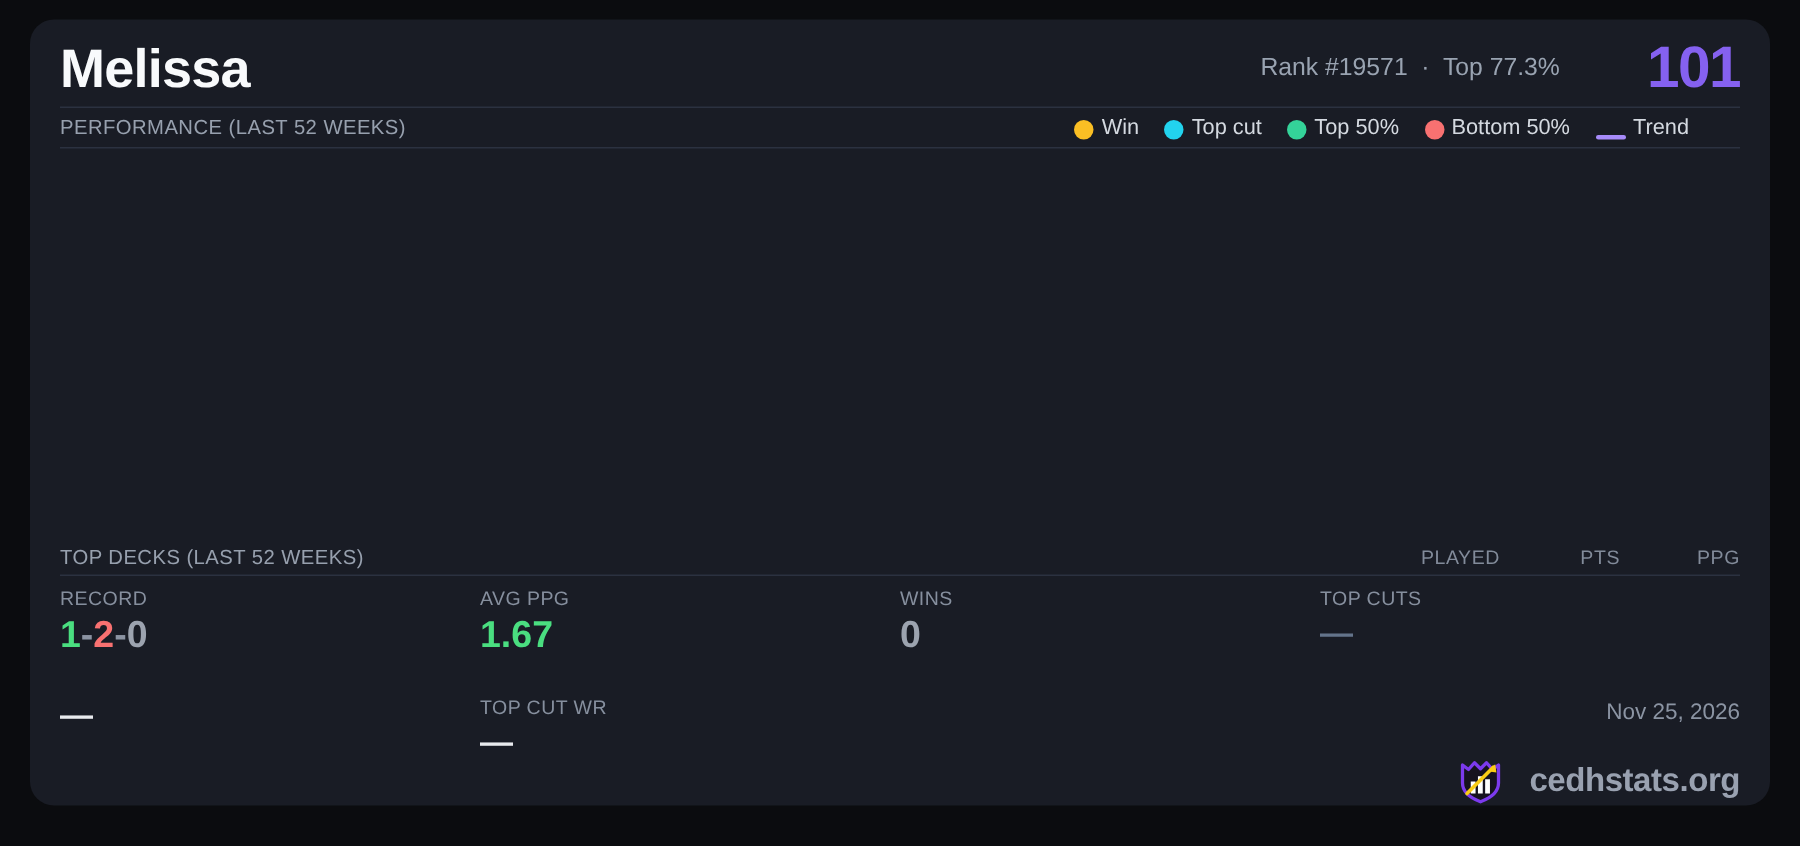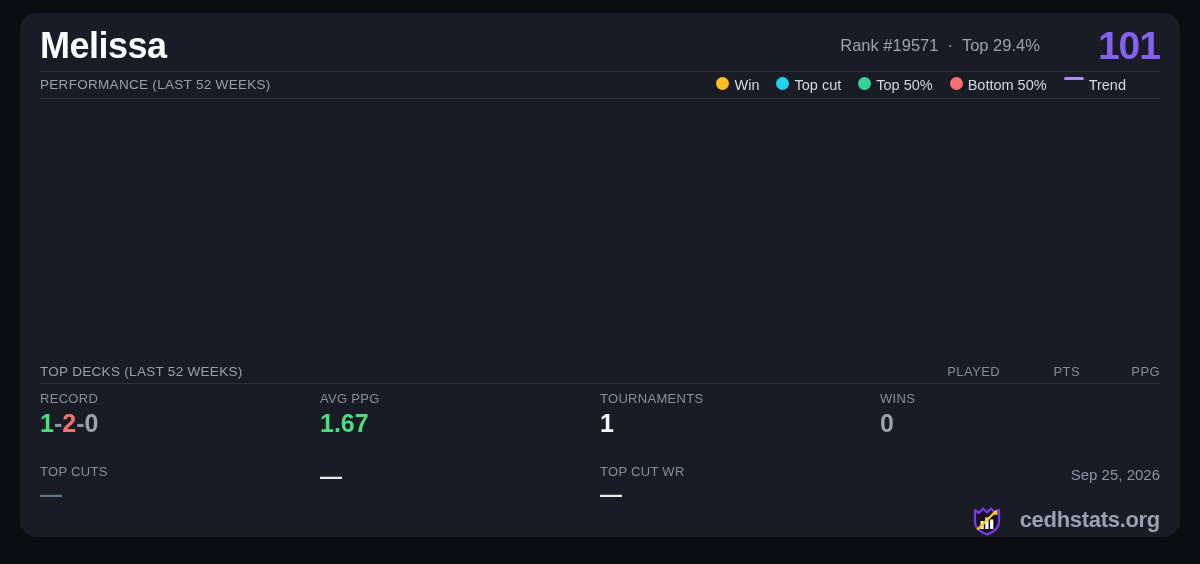--- a/index.html
+++ b/index.html
@@ -16,21 +16,21 @@
   .player-name { font-size:36px; font-weight:700; color:#f8fafc; letter-spacing:-0.5px; }
   .rank-area { display:flex; align-items:center; gap:16px; }
   .rank-text { font-size:16.5px; color:#99a3b1; display:flex; align-items:center; gap:9px;padding-left:16px; }
   .points { font-size:39px; font-weight:700; color:#8561f0; letter-spacing:-1px;margin-left:42px; }
 
   
   .perf-header { height:30px; display:flex; justify-content:space-between;
                  align-items:center; border-bottom:1px solid #2b3140; }
   .section-title { font-size:13.5px; color:#97a0ae; letter-spacing:0.3px; }
   .legend { display:flex; align-items:center; gap:17px; margin-right:34px; }
-  .legend-item { display:flex; align-items:flex-start; gap:5px; font-size:14.5px; color:#d4d9e0; }
+  .legend-item { display:flex; align-items:flex-end; gap:5px; font-size:14.5px; color:#d4d9e0; }
   .dot { width:13px; height:13px; border-radius:50%; display:inline-block; }
   .line-swatch { width:20px; height:3px; border-radius:2px; display:inline-block; }
 
   
   .chart-area { height:293px; }
 
   
   .decks-header { height:27px; display:flex; justify-content:space-between;
                   align-items:center; border-bottom:1px solid #2b3140; }
   .deck-cols { display:flex; }
@@ -58,21 +58,21 @@
 <body>
 
 <div class="card">
 
   <div class="card-header">
     <div class="player-name">Melissa</div>
     <div class="rank-area">
       <div class="rank-text">
         <span>Rank #19571</span>
         <span>·</span>
-        <span>Top 29.4%</span>
+        <span>Top 77.3%</span>
       </div>
       <div class="points">101</div>
     </div>
   </div>
 
   <div class="perf-header">
     <div class="section-title">PERFORMANCE (LAST 52 WEEKS)</div>
     <div class="legend">
       <div class="legend-item">
         <span class="dot" style="background: rgb(251, 191, 36);"></span>
@@ -115,24 +115,20 @@
       <span class="stat-value">
         <span class="v-green">1</span><span class="v-dim">-</span><span class="v-red">2</span><span class="v-dim">-</span><span class="v-gray">0</span>
       </span>
     </div>
 
     <div class="stat-cell">
       <span class="stat-label">AVG PPG</span>
       <span class="stat-value v-green">1.67</span>
     </div>
 
-    <div class="stat-cell">
-      <span class="stat-label">TOURNAMENTS</span>
-      <span class="stat-value">1</span>
-    </div>
 
     <div class="stat-cell">
       <span class="stat-label">WINS</span>
       <span class="stat-value v-gray">0</span>
     </div>
 
     <div class="stat-cell">
       <span class="stat-label">TOP CUTS</span>
       <span class="dash-muted">—</span>
     </div>
@@ -140,21 +136,21 @@
     <div class="stat-cell">
       <span class="dash-bright">—</span>
     </div>
 
     <div class="stat-cell">
       <span class="stat-label">TOP CUT WR</span>
       <span class="dash-bright">—</span>
     </div>
 
     <div class="footer-cell">
-      <span class="date-text">Sep 25, 2026</span>
+      <span class="date-text">Nov 25, 2026</span>
       <div class="branding">
         <span style="display:inline-flex;">
           <svg width="34" height="34" viewBox="0 0 34 34">
             <path d="M5 7 L9 10 L13 5.5 L17 9.5 L21 5.5 L25 10 L29 7 L29 19 Q29 27 17 31.5 Q5 27 5 19 Z" fill="#16121f" stroke="#7c3aed" stroke-width="2.2" stroke-linejoin="round"></path>
             <rect x="10.5" y="18" width="3.2" height="8" fill="#ffffff"></rect>
             <rect x="15.3" y="14.5" width="3.2" height="11.5" fill="#ffffff"></rect>
             <rect x="20.1" y="16.5" width="3.2" height="9.5" fill="#ffffff"></rect>
             <line x1="8" y1="26" x2="25.5" y2="8.5" stroke="#facc15" stroke-width="2.4" stroke-linecap="round"></line>
             <path d="M26.8 6.5 L27.6 12 L21.8 11.2 Z" fill="#facc15"></path>
           </svg>

